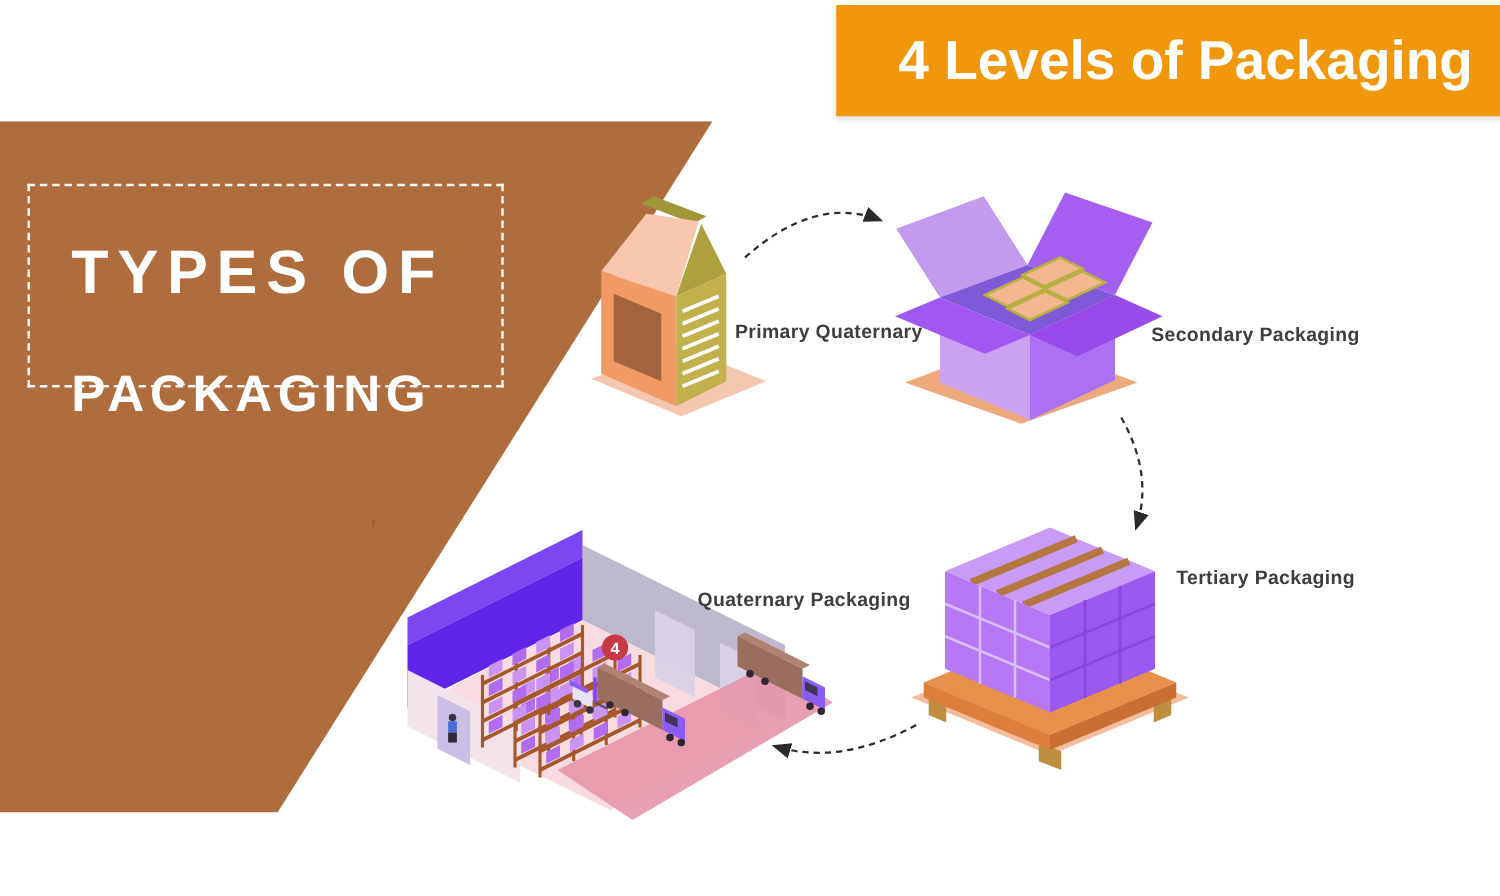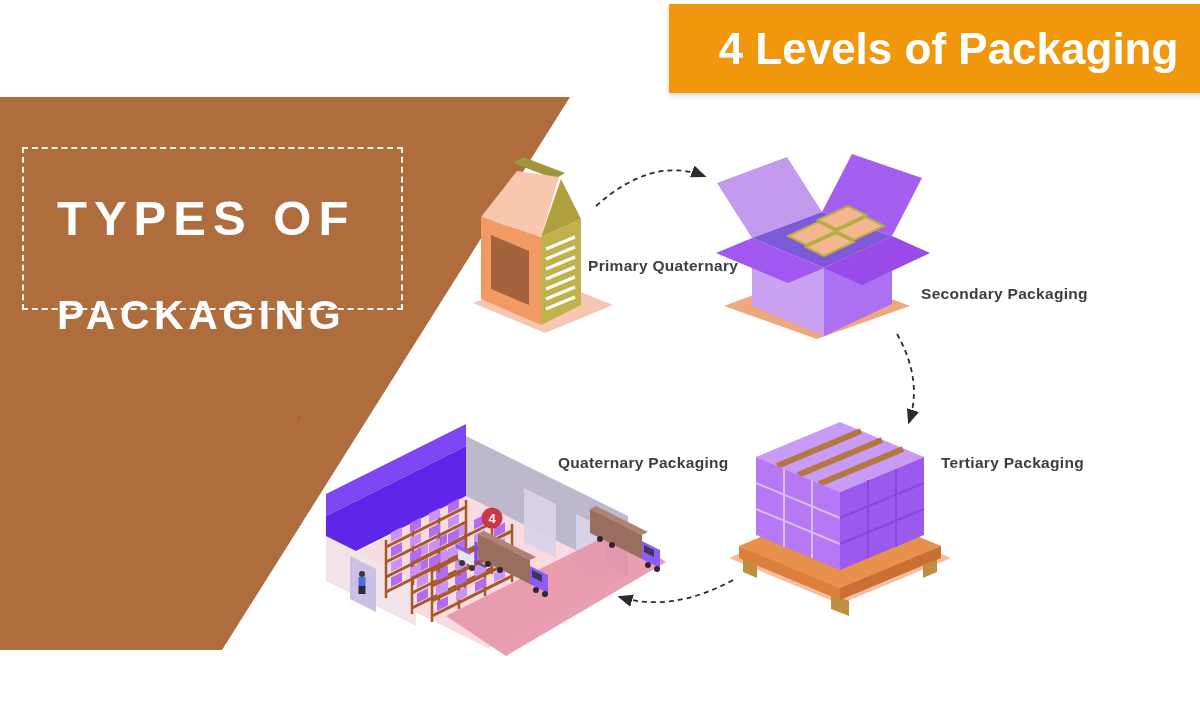--- a/index.html
+++ b/index.html
@@ -30,23 +30,23 @@
     padding:26px 0 0 33px;
   }
   .heading-line1{color:#FEFEFE;font-size:49px;font-weight:700;letter-spacing:7px;line-height:52px;white-space:nowrap;margin-top:17px;}
   .heading-line2{color:#FEFEFE;font-size:41px;font-weight:700;letter-spacing:4.5px;line-height:46px;white-space:nowrap;margin-top:48px;}
   
   .stage-label{
     position:absolute;font-size:15.5px;font-weight:600;color:#3E3E3E;
     letter-spacing:0.3px;white-space:nowrap;
   }
   .label-primary{left:588px;top:257px;}
-  .label-secondary{left:921px;top:260px;margin-top:25px;}
+  .label-secondary{left:921px;top:260px;}
   .label-tertiary{left:941px;top:454px;}
-  .label-quaternary{left:558px;top:454px;}
+  .label-quaternary{left:558px;top:472px;}
   
   .illu{position:absolute;}
   .illu-primary{left:465px;top:145px;}
   .illu-secondary{left:712px;top:140px;}
   .illu-tertiary{left:727px;top:408px;}
   .illu-quaternary{left:298px;top:416px;}
   .arrow-layer{position:absolute;left:0;top:0;pointer-events:none;}
   
   .logo{position:absolute;left:858px;top:634px;display:flex;align-items:center;gap:7px;}
   .logo-suffix{

